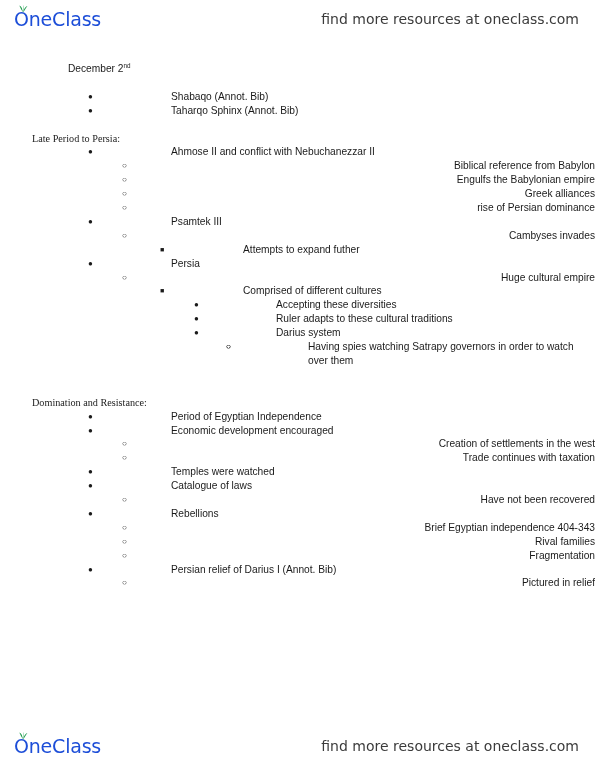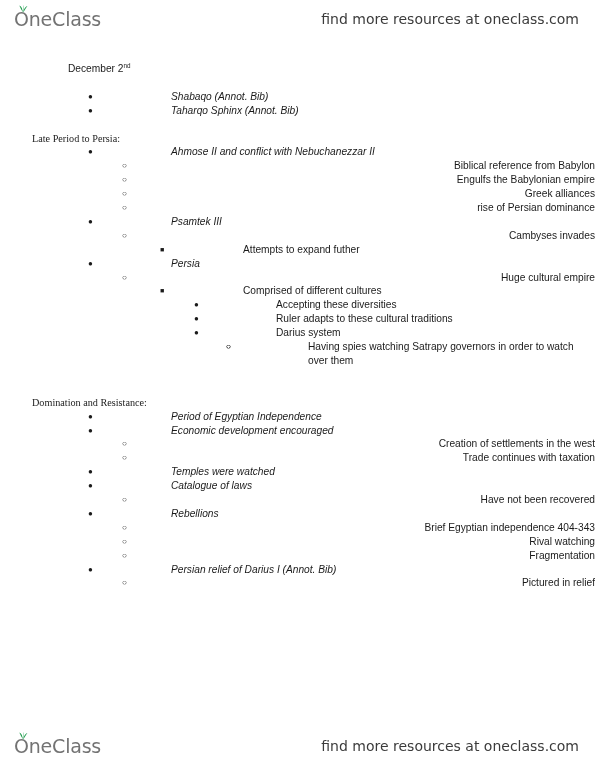--- a/index.html
+++ b/index.html
@@ -32,21 +32,21 @@
     position: absolute;
     left: 14px;
     display: flex;
     align-items: flex-start;
   }
   .logo-text {
     font-family: "DejaVu Sans", sans-serif;
     font-size: 19px;
     font-weight: 400;
     letter-spacing: -0.2px;
-    color: #737373;
+    color: #1d4ed8;
     line-height: 1;
     white-space: nowrap;
   }
   .logo-leaf {
     position: absolute;
     left: 4px;
     top: -5px;
     width: 10px;
     height: 8px;
     pointer-events: none;
@@ -93,21 +93,21 @@
     top: 0;
     line-height: 13.9px;
     text-align: left;
   }
   .bullet .txt {
     display: block;
   }
 
   
   .lv1 .marker { left: 88px;  font-size: 8px; }
-  .lv1 .txt    { padding-left: 103px; font-style: italic; }
+  .lv1 .txt    { padding-left: 103px; }
 
   .lv2 .marker { left: 122px; font-size: 8px; }
   .lv2 .txt    { padding-left: 137px; text-align: right; }
 
   .lv3 .marker { left: 160px; font-size: 7px; }
   .lv3 .txt    { padding-left: 175px; }
 
   .lv4 .marker { left: 194px; font-size: 8px; }
   .lv4 .txt    { padding-left: 208px; }
 
@@ -166,21 +166,21 @@
     <div class="line section-head">Domination and Resistance:</div>
     <div class="line bullet lv1"><span class="marker">●</span><span class="txt">Period of Egyptian Independence</span></div>
     <div class="line bullet lv1"><span class="marker">●</span><span class="txt">Economic development encouraged</span></div>
     <div class="line bullet lv2"><span class="marker">○</span><span class="txt">Creation of settlements in the west</span></div>
     <div class="line bullet lv2"><span class="marker">○</span><span class="txt">Trade continues with taxation</span></div>
     <div class="line bullet lv1"><span class="marker">●</span><span class="txt">Temples were watched</span></div>
     <div class="line bullet lv1"><span class="marker">●</span><span class="txt">Catalogue of laws</span></div>
     <div class="line bullet lv2"><span class="marker">○</span><span class="txt">Have not been recovered</span></div>
     <div class="line bullet lv1"><span class="marker">●</span><span class="txt">Rebellions</span></div>
     <div class="line bullet lv2"><span class="marker">○</span><span class="txt">Brief Egyptian independence 404-343</span></div>
-    <div class="line bullet lv2"><span class="marker">○</span><span class="txt">Rival watching</span></div>
+    <div class="line bullet lv2"><span class="marker">○</span><span class="txt">Rival families</span></div>
     <div class="line bullet lv2"><span class="marker">○</span><span class="txt">Fragmentation</span></div>
     <div class="line bullet lv1"><span class="marker">●</span><span class="txt">Persian relief of Darius I (Annot. Bib)</span></div>
     <div class="line bullet lv2"><span class="marker">○</span><span class="txt">Pictured in relief</span></div>
   </div>
 
 <div class="brandbar footer">
   <div class="logo-wrap">
     <svg class="logo-leaf" viewBox="0 0 10 8">
       <path d="M5.0 7.6 C4.6 5.4 4.2 3.6 3.4 2.2 C3.0 1.5 2.3 0.9 1.3 0.5 C2.0 1.8 2.6 3.0 3.1 4.3 Z" fill="#1f9b4d"></path>
       <path d="M5.1 7.6 C5.5 5.6 6.2 3.9 7.3 2.6 C7.9 1.9 8.6 1.4 9.4 1.1 C8.4 2.3 7.5 3.6 6.8 5.0 Z" fill="#1f9b4d"></path>

